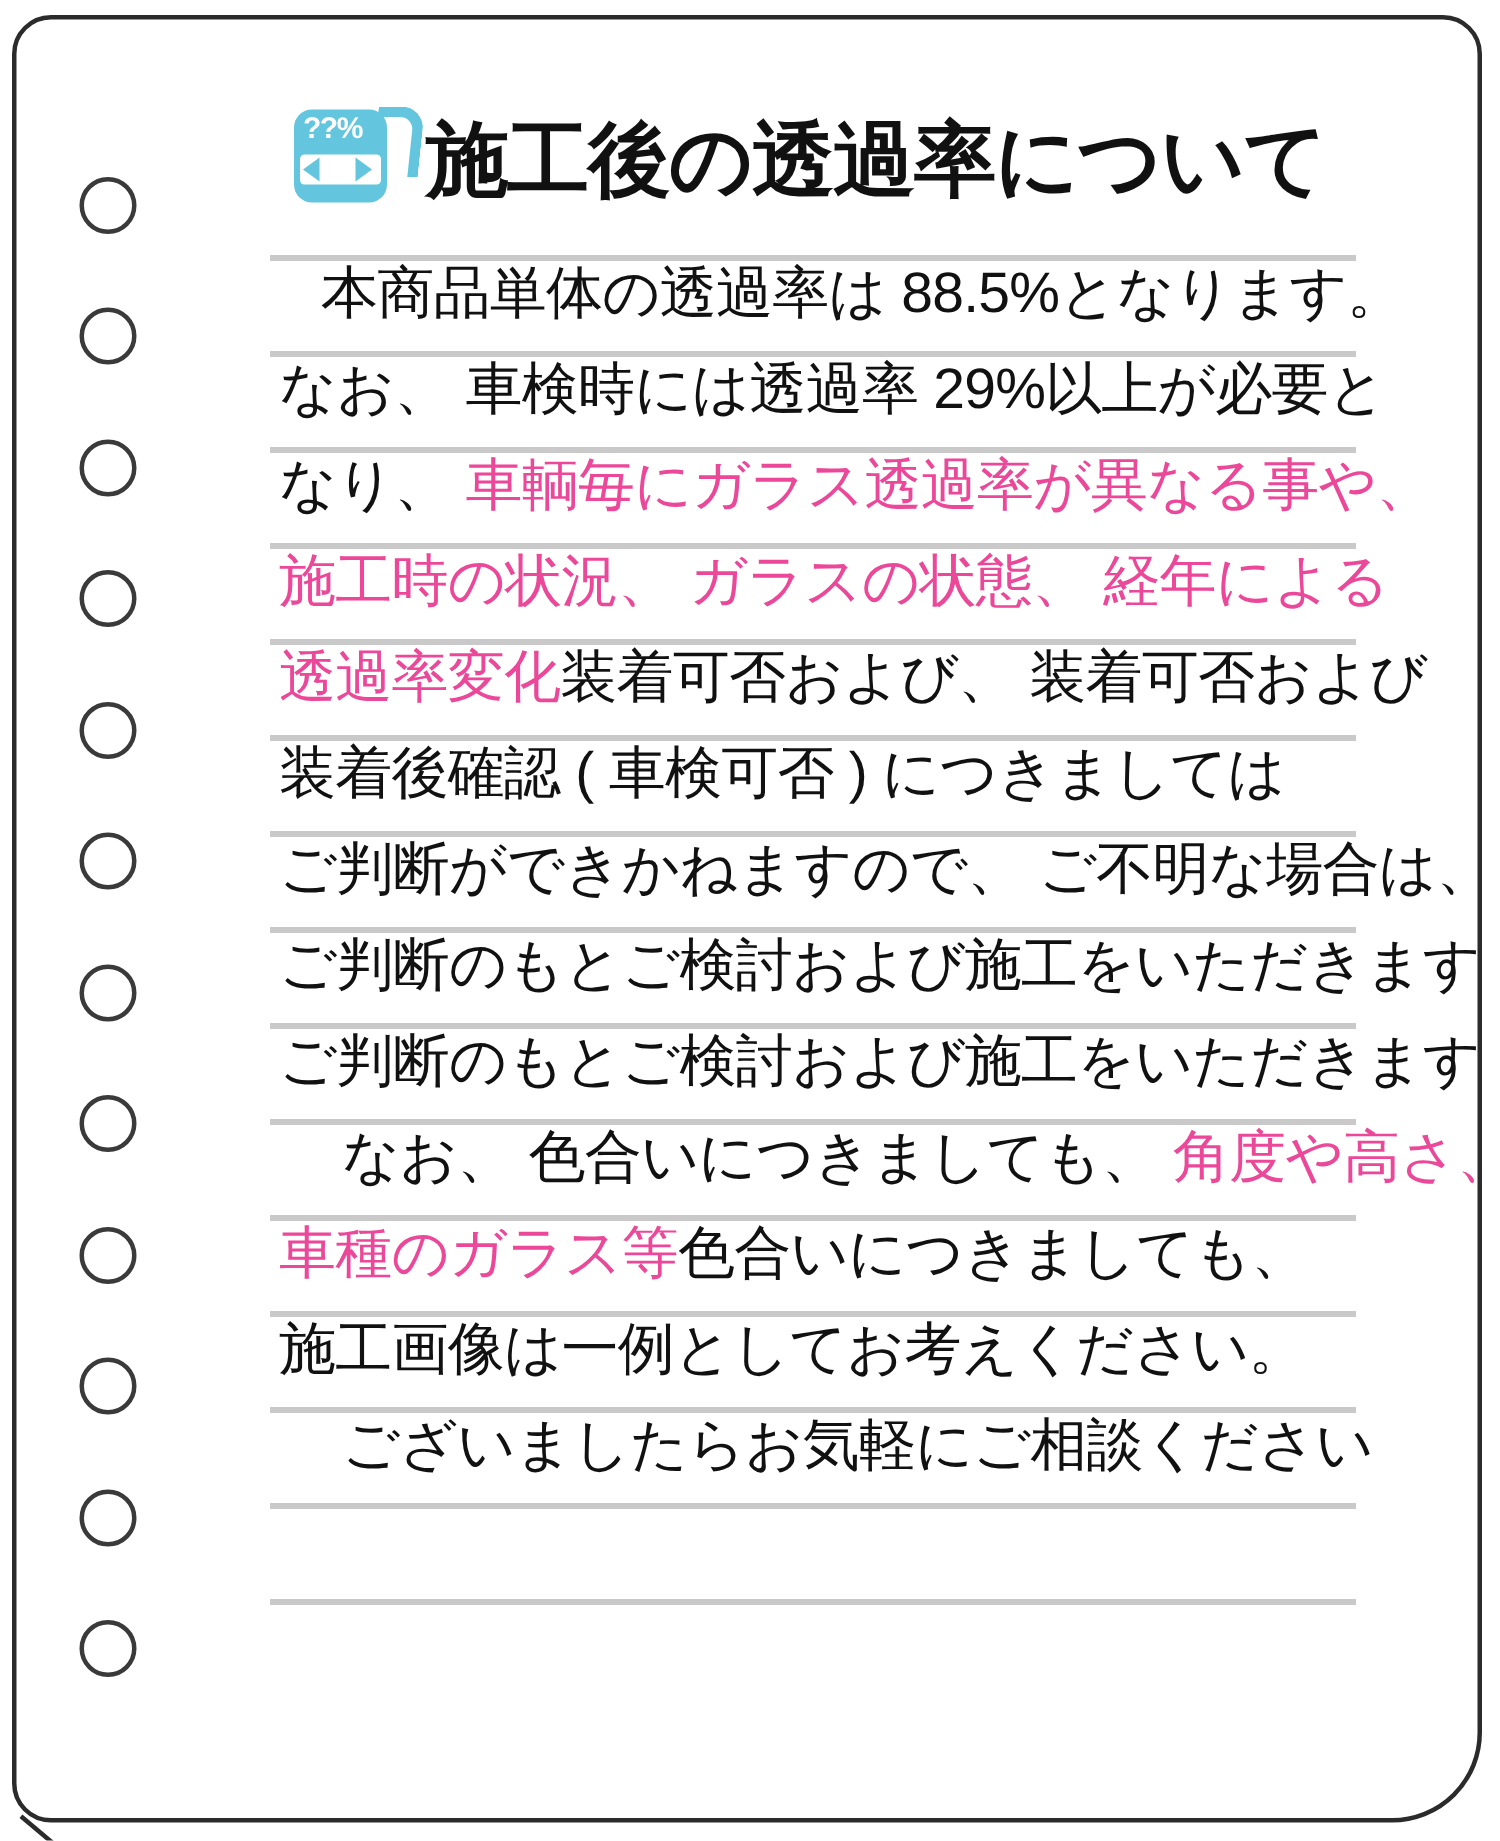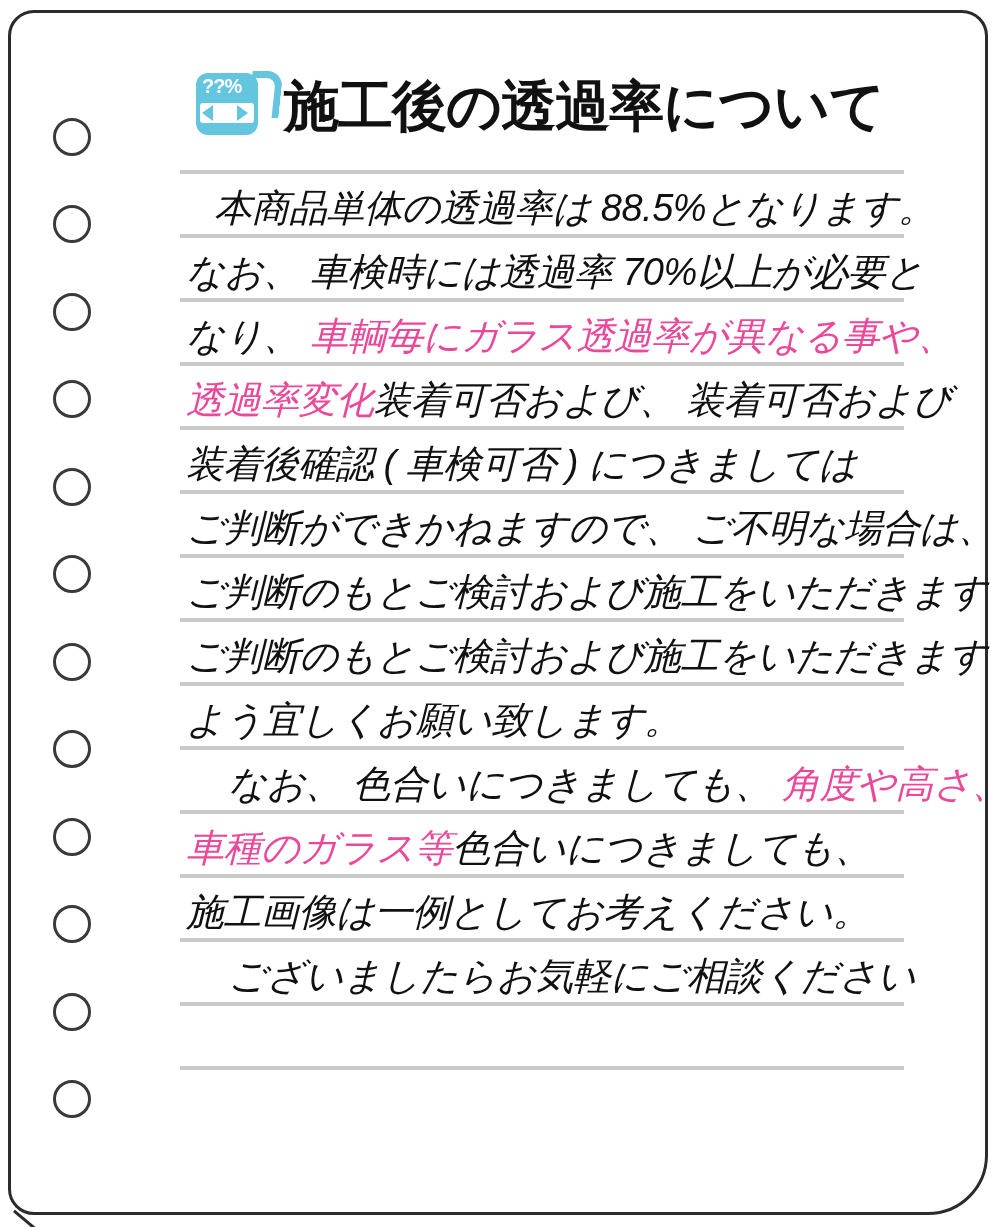--- a/index.html
+++ b/index.html
@@ -148,23 +148,22 @@
     letter-spacing: -1px;
     white-space: nowrap;
     line-height: 1;
     text-align: right;
   }
 
   
   .body-text {
     position: absolute;
     left: 186px;
-    top: 176px;
+    top: 164px;
     width: 730px;
-    font-style: italic;
   }
   .line {
     height: 64px;
     line-height: 64px;
     font-size: 38px;
     color: #111111;
     white-space: nowrap;
     letter-spacing: -0.5px;
   }
   .line.indent { padding-left: 28px; }
@@ -218,25 +217,25 @@
     <div class="hi-qq">??%</div>
     <div class="hi-strip"></div>
     <div class="hi-arrow-l"></div>
     <div class="hi-arrow-r"></div>
   </div>
   <div class="header-title">施工後の透過率について</div>
 </div>
 
 <div class="body-text" id="body-text">
     <div class="line indent"><span>本商品単体の透過率は 88.5%となります。</span></div>
-    <div class="line"><span>なお、 車検時には透過率 70%以上が必要と</span></div>
+    <div class="line"><span>なお、 車検時には透過率 29%以上が必要と</span></div>
     <div class="line"><span>なり、 </span><span class="pink">車輌毎にガラス透過率が異なる事や、</span></div>
+    <div class="line"><span class="pink">施工時の状況、 ガラスの状態、 経年による</span></div>
     <div class="line"><span class="pink">透過率変化</span><span>装着可否および、 装着可否および</span></div>
     <div class="line"><span>装着後確認 ( 車検可否 ) につきましては</span></div>
     <div class="line"><span>ご判断ができかねますので、 ご不明な場合は、</span></div>
     <div class="line"><span>ご判断のもとご検討および施工をいただきます</span></div>
     <div class="line"><span>ご判断のもとご検討および施工をいただきます</span></div>
-    <div class="line"><span>よう宜しくお願い致します。</span></div>
     <div class="line indent2"><span>なお、 色合いにつきましても、 </span><span class="pink">角度や高さ、</span></div>
     <div class="line"><span class="pink">車種のガラス等</span><span>色合いにつきましても、</span></div>
     <div class="line"><span>施工画像は一例としてお考えください。</span></div>
     <div class="line indent2"><span>ございましたらお気軽にご相談ください</span></div>
   </div>
 
 </body></html>

